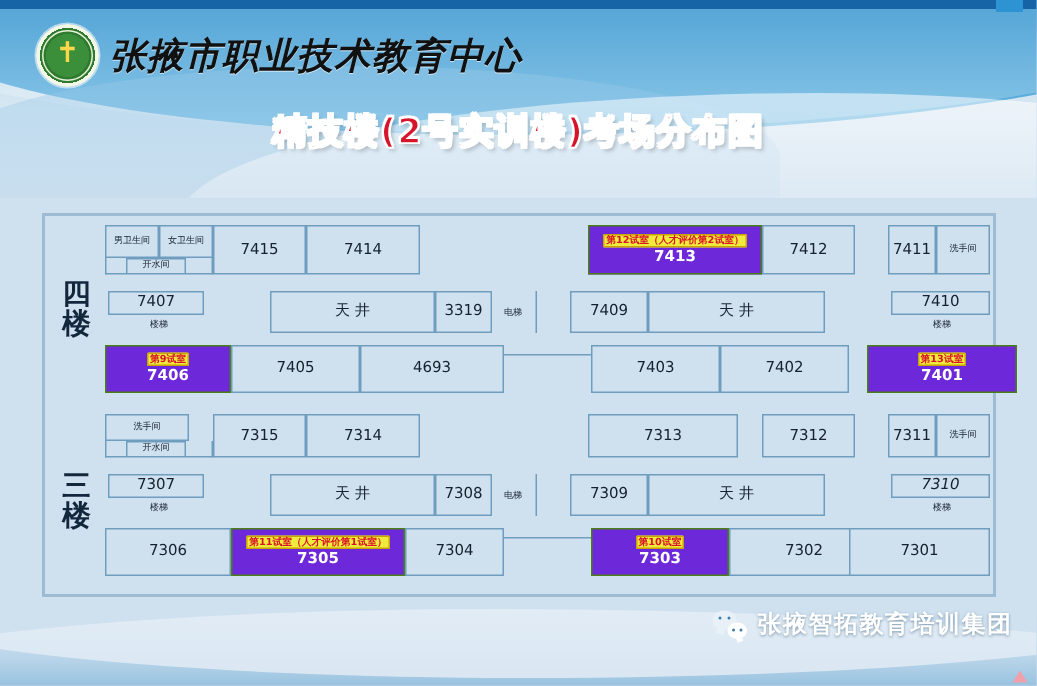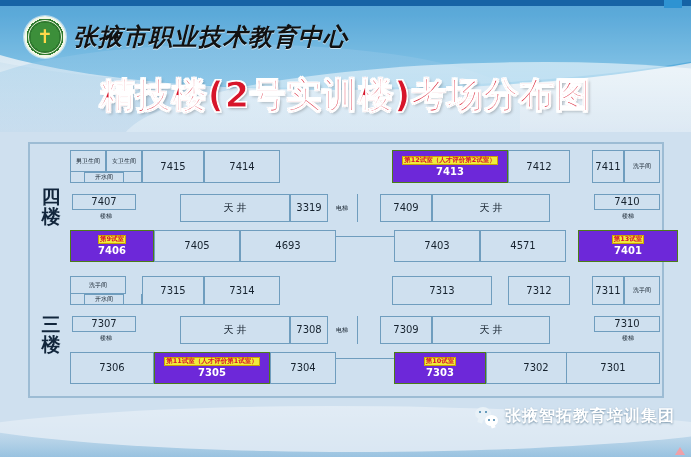--- a/index.html
+++ b/index.html
@@ -27,21 +27,21 @@
   .logo{width:42px;height:42px;border-radius:50%;
     background:radial-gradient(circle at 50% 50%,#3c8f3a 0 48%,#2e7a2e 48% 62%,#f2f7e8 62% 74%,#2e7a2e 74% 84%,#d9e6c8 84% 100%);
     position:relative;box-shadow:0 0 0 1px rgba(255,255,255,.55);}
   .logo .bird{position:absolute;left:50%;top:48%;transform:translate(-50%,-50%);font-size:19px;color:#ffd84a;line-height:1;}
   .logo .ring{position:absolute;inset:4px;border-radius:50%;border:1px solid #e8f2d8;}
   #schoolname{font-family:"DejaVu Serif","Liberation Serif",serif;font-weight:bold;font-style:italic;
     font-size:24px;color:#111;letter-spacing:1px;white-space:nowrap;
     text-shadow:0 1px 0 rgba(255,255,255,.6);}
   
   #maintitle{position:absolute;left:0;top:72px;width:691px;text-align:center;
-    font-family:"DejaVu Sans","Liberation Sans",sans-serif;font-weight:bold;font-size:35px;
+    font-family:"DejaVu Sans","Liberation Sans",sans-serif;font-weight:bold;font-size:23px;
     color:#d7152a;letter-spacing:1px;white-space:nowrap;
     -webkit-text-stroke:1px #ffffff;
     text-shadow:1px 1px 0 #fff,-1px 1px 0 #fff,1px -1px 0 #fff,-1px -1px 0 #fff,2px 2px 3px rgba(0,0,0,.25);}
   
   #plan{position:absolute;left:28px;top:142px;width:636px;height:256px;
     background:#cfe0ef;border:2px solid #9dbcd4;box-sizing:border-box;}
   .floorlabel{position:absolute;left:6px;width:30px;text-align:center;
     font-family:"DejaVu Sans","Liberation Sans",sans-serif;font-weight:bold;font-size:19px;color:#12263c;
     line-height:20px;}
   .rooms{position:absolute;}
@@ -181,21 +181,21 @@
     <div class="rm n" style="left:84px;top:80px;width:86px;height:32px;">
       <span>7405</span>
     </div>
     <div class="rm n" style="left:170px;top:80px;width:96px;height:32px;">
       <span>4693</span>
     </div>
     <div class="rm n" style="left:324px;top:80px;width:86px;height:32px;">
       <span>7403</span>
     </div>
     <div class="rm n" style="left:410px;top:80px;width:86px;height:32px;">
-      <span>4571</span>
+      <span>7402</span>
     </div>
     <div class="rm green" style="left:508px;top:80px;width:100px;height:32px;">
       <span class="exam">第13试室</span>
       <span class="num">7401</span>
     </div>
     <div class="rm plain" style="left:266px;top:86px;width:58px;height:20px;border-top:1px solid #6f9dbe;"></div>
   </div>
 
   <div class="rooms" style="left:40px;top:132px;width:590px;height:112px;">
 
@@ -245,21 +245,21 @@
     <div class="outsidelbl" style="left:262px;top:50px;width:20px;">
       <span>电梯</span>
     </div>
     <div class="rm plain" style="left:258px;top:40px;width:30px;height:28px;border-right:1px solid #6f9dbe;"></div>
     <div class="rm n" style="left:310px;top:40px;width:52px;height:28px;">
       <span>7309</span>
     </div>
     <div class="rm n" style="left:362px;top:40px;width:118px;height:28px;">
       <span>天 井</span>
     </div>
-    <div class="rm n" style="left:524px;top:40px;width:66px;height:16px;">
+    <div class="rm n" style="left:524px;top:40px;width:66px;height:16px;font-style:italic;">
       <span>7310</span>
     </div>
     <div class="outsidelbl" style="left:536px;top:58px;width:44px;">
       <span>楼梯</span>
     </div>
 
     <div class="rm n" style="left:0;top:76px;width:84px;height:32px;">
       <span>7306</span>
     </div>
     <div class="rm green" style="left:84px;top:76px;width:116px;height:32px;">

